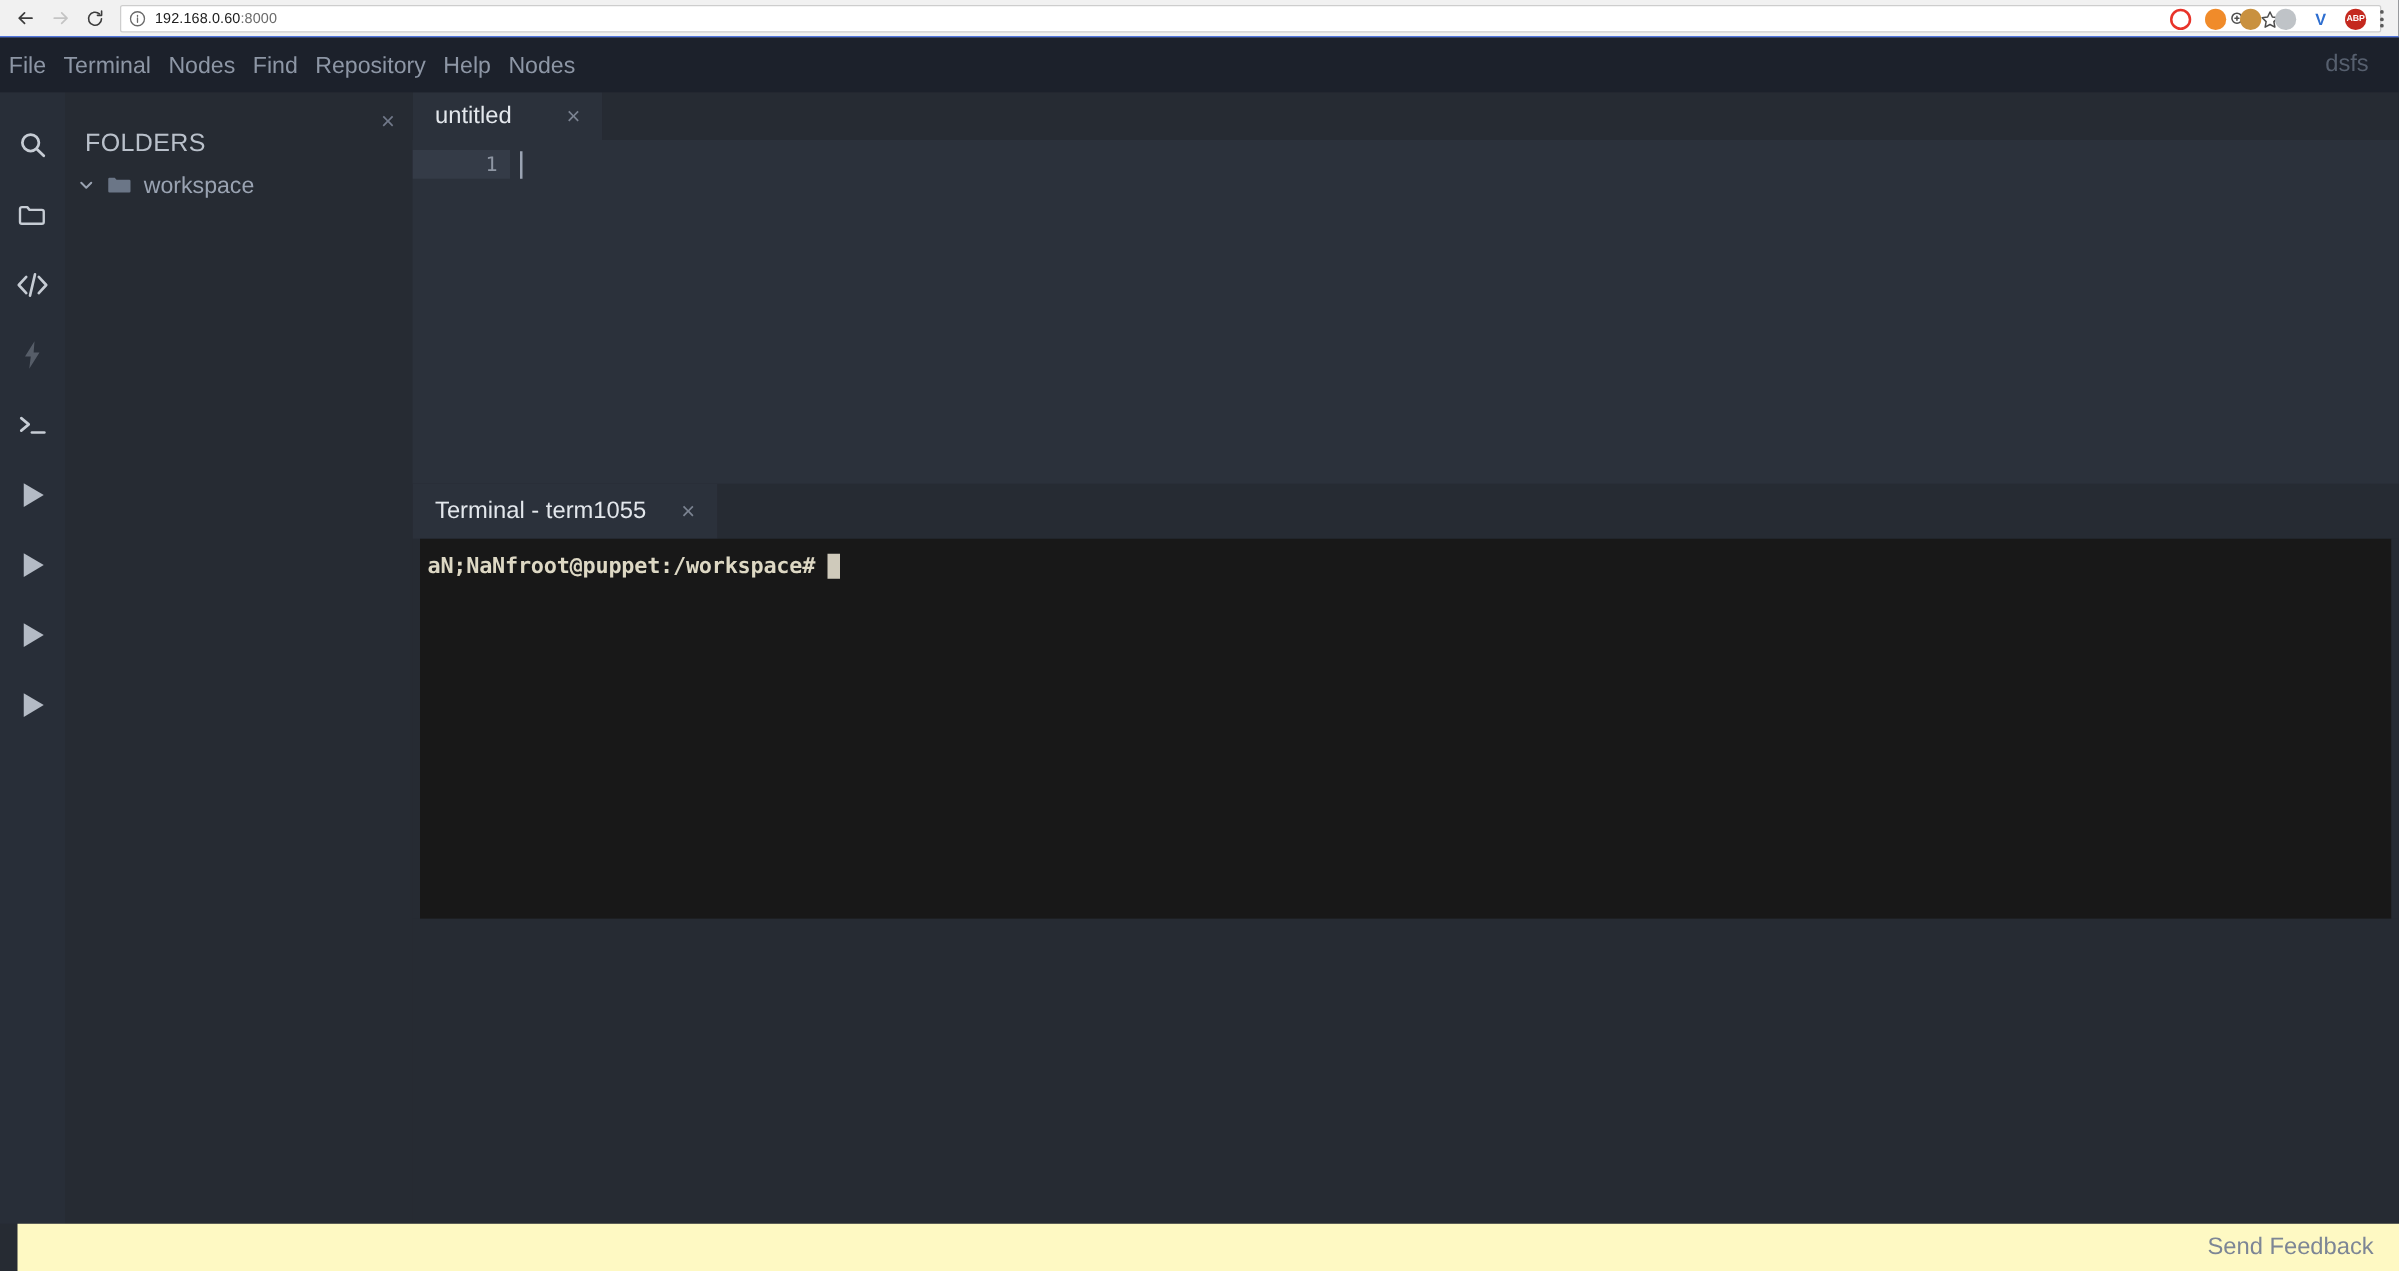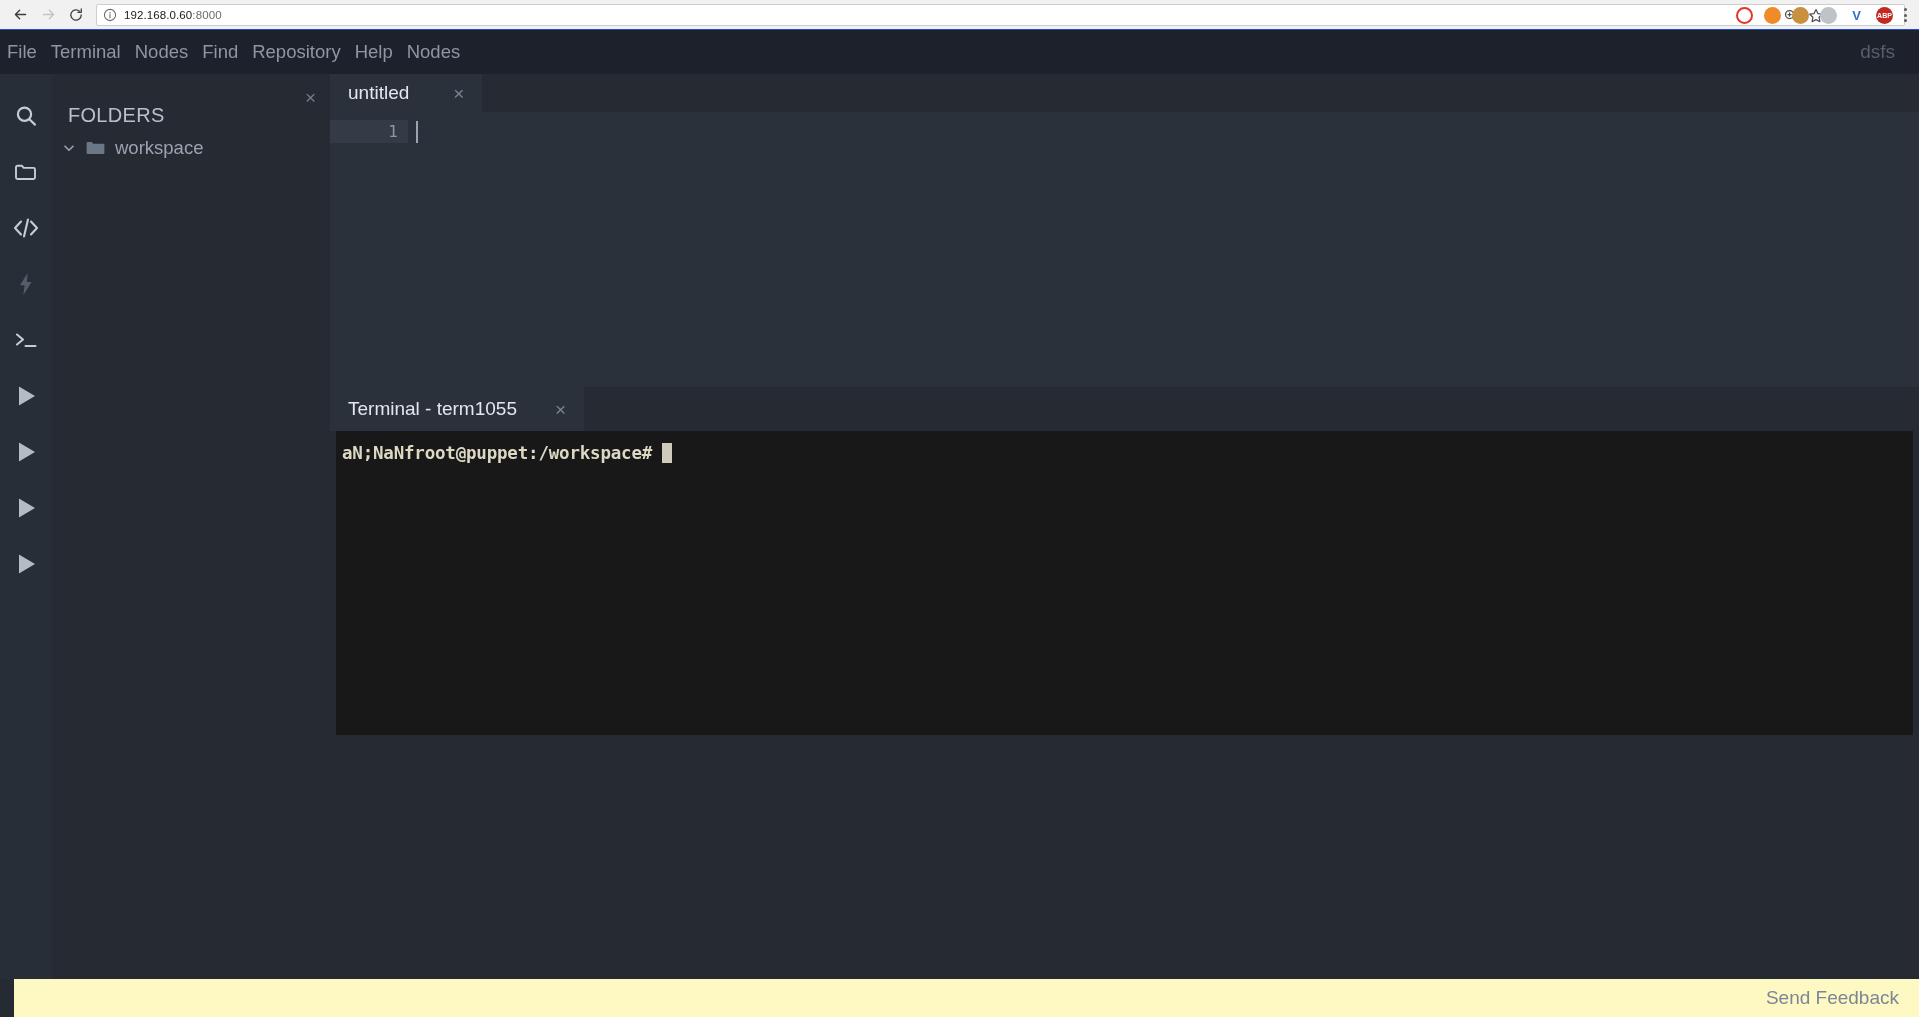--- a/index.html
+++ b/index.html
@@ -190,21 +190,21 @@
     width: 2px; height: 22px;
     background: #9aa3b2;
     margin-left: 8px;
   }
 
   #terminal-tabbar {
     height: 44px; flex: 0 0 44px;
     background: #262b33;
     display: flex; align-items: stretch;
   }
-  #terminal-tabbar .tab { background: #2b313b; gap: 38px; align-items: center; }
+  #terminal-tabbar .tab { background: #2b313b; gap: 28px; align-items: center; }
   #terminal-tabbar-rest { flex: 1 1 auto; background: #262b33; }
 
   #terminal-body {
     flex: 0 0 304px;
     background: #181818;
     margin: 0 6px 0 6px;
     padding: 12px 0 0 6px;
     font-family: "DejaVu Sans Mono", monospace;
     overflow: hidden;
   }

